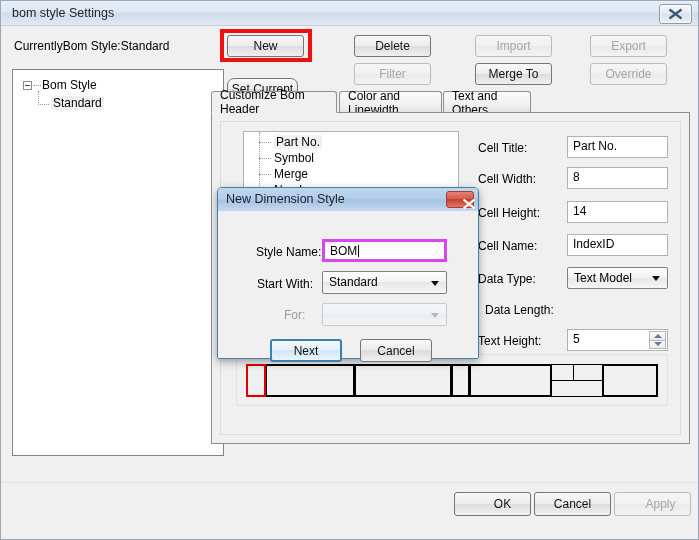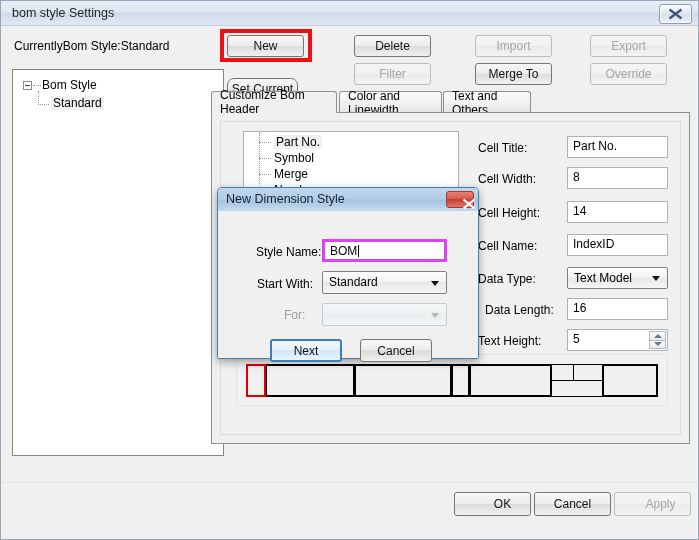--- a/index.html
+++ b/index.html
@@ -265,21 +265,20 @@
       <div class="lbl" style="left:257px;top:117px;">Cell Name:</div>
       <div class="tbox" style="left:346px;top:112px;width:101px;height:22px;">IndexID</div>
 
       <div class="lbl" style="left:257px;top:150px;">Data Type:</div>
       <div class="combo" style="left:346px;top:145px;width:101px;height:22px;">
         <span>Text Model</span>
         <span class="arrow"></span>
       </div>
 
       <div class="lbl" style="left:257px;top:181px;margin-left:7px;">Data Length:</div>
-      <div class="tbox" style="left:346px;top:176px;width:101px;height:22px;">16</div>
 
       <div class="lbl" style="left:257px;top:212px;">Text Height:</div>
       <div class="tbox" style="left:346px;top:207px;width:101px;height:22px;">
         <span>5</span>
         <span class="spin">
           <div class="up">
               <i></i>
             </div>
           <div class="dn">
               <i></i>

